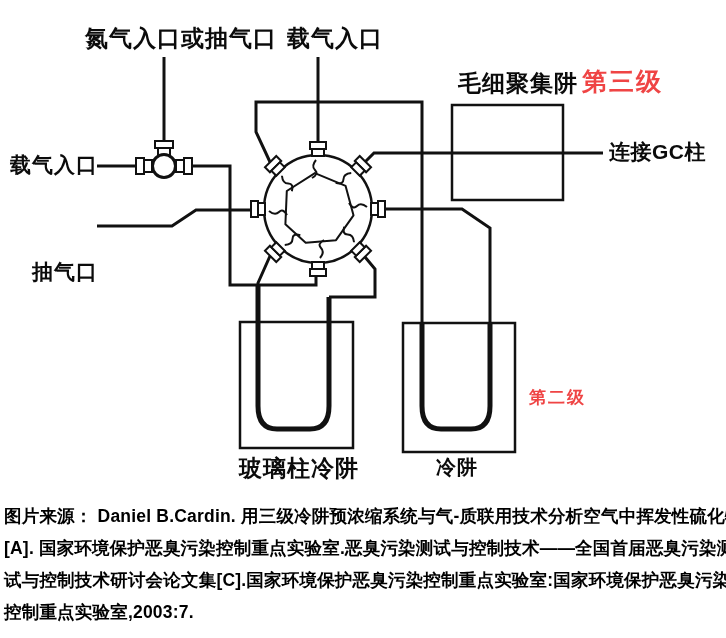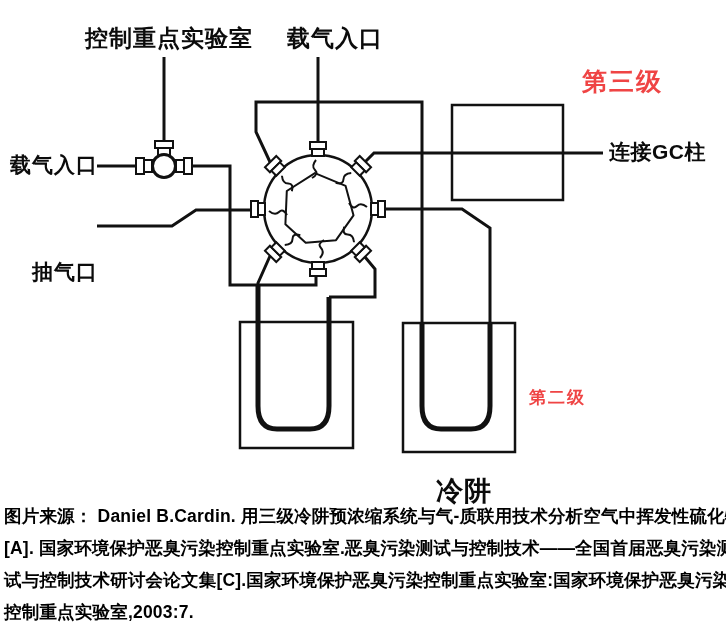--- a/index.html
+++ b/index.html
@@ -101,38 +101,40 @@
         <rect x="158" y="148" width="12" height="8"></rect>
         <rect x="136" y="158" width="8" height="16"></rect>
         <rect x="144" y="160" width="8" height="12"></rect>
         <rect x="176" y="160" width="8" height="12"></rect>
         <rect x="184" y="158" width="8" height="16"></rect>
       </g>
       <circle cx="164" cy="166" r="11.5" fill="#fff" stroke="#111" stroke-width="3"></circle>
     </g>
   </svg>
 
-  <div class="lbl" style="left:85px;top:26px;font-size:23px;">控制重点实验室</div>
+  <div class="lbl" style="left:85px;top:26px;font-size:23px;">氮气入口或抽气口</div>
 
   <div class="lbl" style="left:287px;top:26px;font-size:23px;">载气入口</div>
 
   <div class="lbl" style="left:10px;top:153px;font-size:21px;">载气入口</div>
 
   <div class="lbl" style="left:32px;top:218px;font-size:21px;margin-top:42px;">抽气口</div>
 
+  <div class="lbl" style="left:458px;top:71px;font-size:23px;">毛细聚集阱</div>
 
   <div class="lbl red" style="left:582px;top:70px;font-size:25px;">第三级</div>
 
   <div class="lbl" style="left:609px;top:140px;font-size:21px;letter-spacing:0.5px;">连接GC柱</div>
 
 
   <div class="lbl red" style="left:529px;top:390px;font-size:17px;">第二级</div>
 
+  <div class="lbl" style="left:239px;top:456px;font-size:23px;">玻璃柱冷阱</div>
 
-  <div class="lbl" style="left:436px;top:456px;font-size:27px;margin-top:21px;">冷阱</div>
+  <div class="lbl" style="left:436px;top:456px;font-size:20px;">冷阱</div>
 
   <div class="caption">
     <div>图片来源： Daniel B.Cardin. 用三级冷阱预浓缩系统与气-质联用技术分析空气中挥发性硫化物</div>
     <div>[A]. 国家环境保护恶臭污染控制重点实验室.恶臭污染测试与控制技术——全国首届恶臭污染测</div>
     <div>试与控制技术研讨会论文集[C].国家环境保护恶臭污染控制重点实验室:国家环境保护恶臭污染</div>
     <div>控制重点实验室,2003:7.</div>
   </div>
 
 </div>
 

